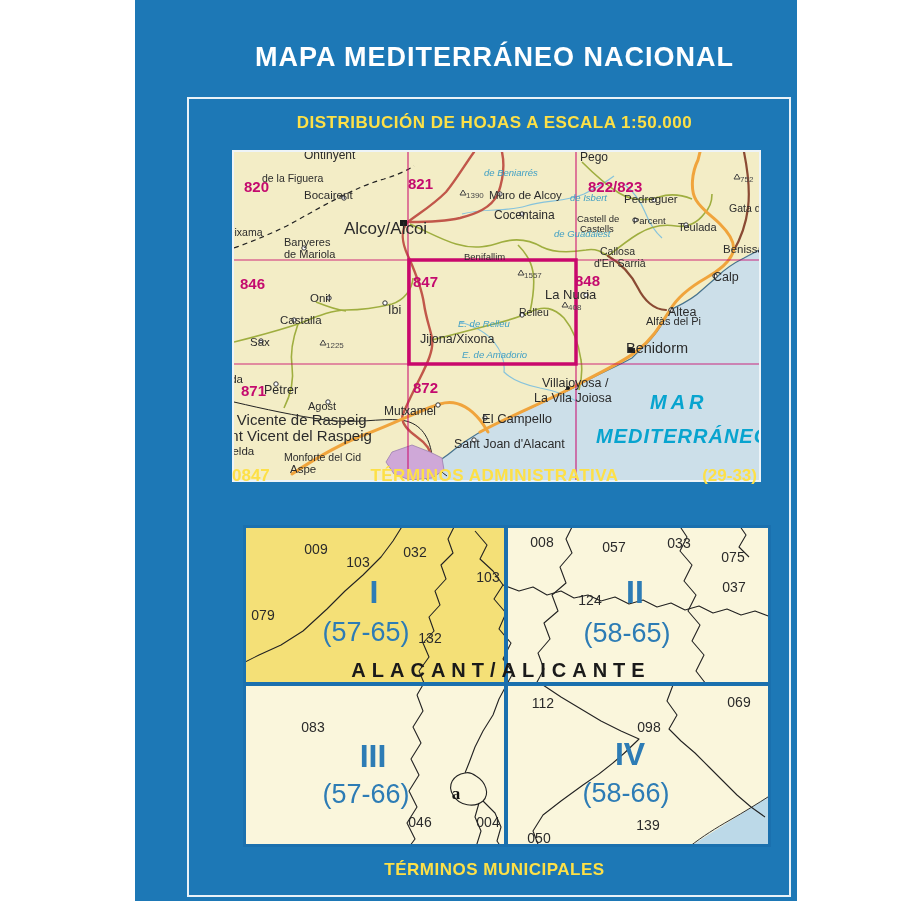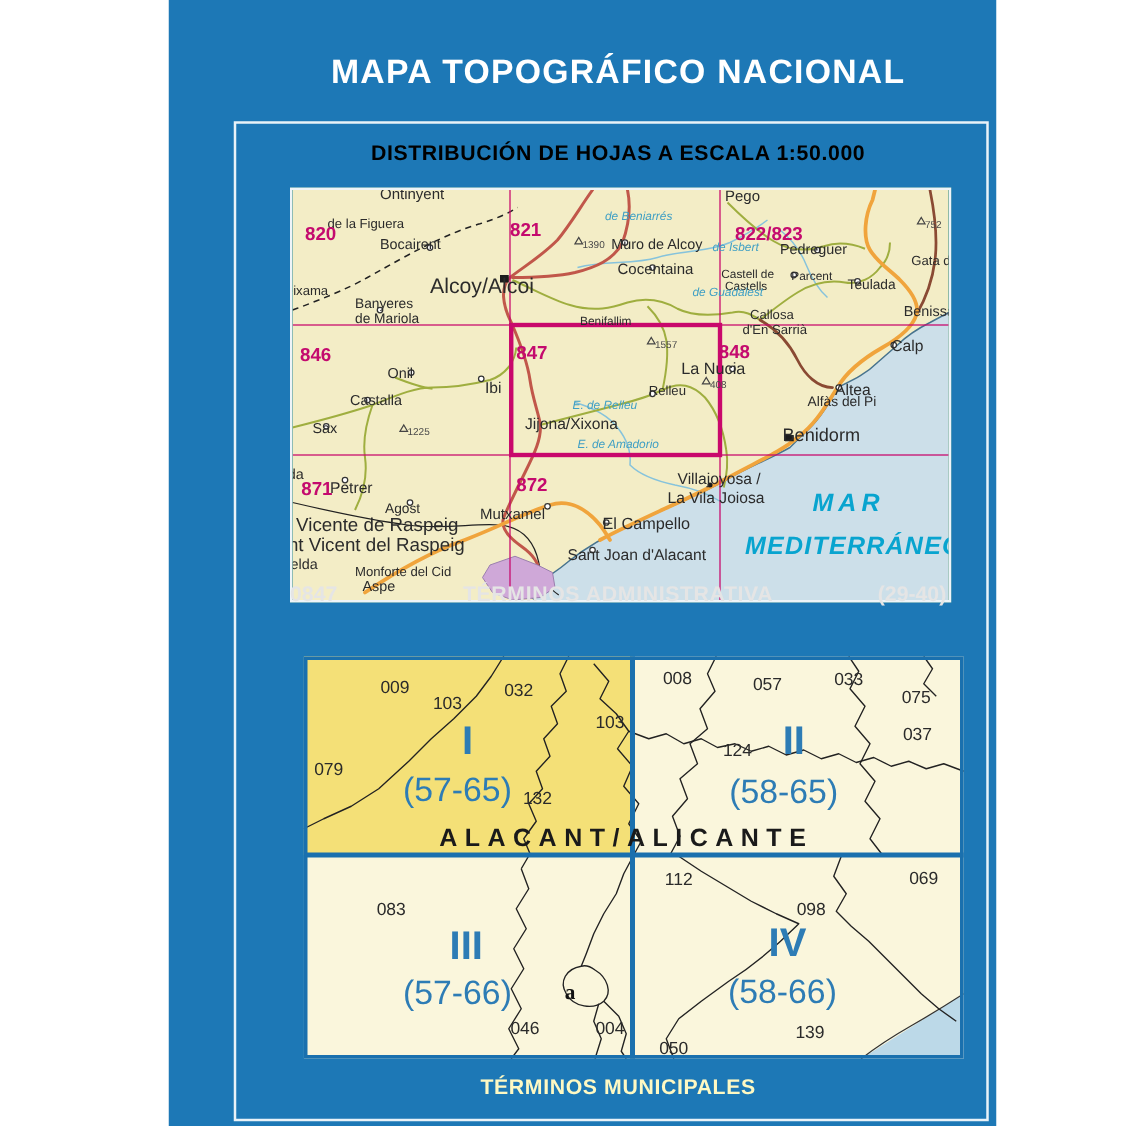--- a/index.html
+++ b/index.html
@@ -3,51 +3,51 @@
 <meta charset="utf-8">
 <style>
   html,body{margin:0;padding:0;background:#ffffff;}
   #page{position:relative;width:900px;height:901px;background:#ffffff;overflow:hidden;
         font-family:"Liberation Sans",sans-serif;}
   .cover{position:absolute;left:135px;top:0;width:662px;height:901px;background:#1d78b6;}
   .main-title{position:absolute;left:97px;top:42px;width:525px;text-align:center;color:#fff;
         font-weight:bold;font-size:27px;letter-spacing:1px;white-space:nowrap;}
   .inner-frame{position:absolute;left:52px;top:97px;width:600px;height:796px;
         border:2px solid #e9f2f8;}
-  .subtitle{position:absolute;left:97px;top:113px;width:525px;text-align:center;color:#000000;
+  .subtitle{position:absolute;left:97px;top:113px;width:525px;text-align:center;color:#fde047;
         font-weight:bold;font-size:17px;letter-spacing:.5px;white-space:nowrap;}
-  .map-box{position:absolute;left:97px;top:150px;width:525px;height:328px;background:#0f766e;
+  .map-box{position:absolute;left:97px;top:150px;width:525px;height:328px;background:#22c55e;
         border:2px solid #eef4f8;overflow:hidden;}
-  .section-bar{position:absolute;left:97px;top:466px;width:525px;height:22px;color:#e5e5e5;
+  .section-bar{position:absolute;left:97px;top:466px;width:525px;height:22px;color:#fde047;
         font-weight:bold;font-size:17px;}
   .section-bar .code{position:absolute;left:0;top:0;}
   .section-bar .stitle{position:absolute;left:0;top:0;width:100%;text-align:center;letter-spacing:.5px;}
   .section-bar .ref{position:absolute;right:0;top:0;}
   .quad-box{position:absolute;left:108px;top:525px;width:528px;height:322px;}
-  .footerline{position:absolute;left:97px;top:860px;width:525px;text-align:center;color:#fef9c3;
+  .footerline{position:absolute;left:97px;top:860px;width:525px;text-align:center;color:#fde047;
         font-weight:bold;font-size:17px;letter-spacing:.5px;}
   svg text{font-family:"Liberation Sans",sans-serif;}
   .t-sheet{fill:#c40a6e;font-weight:bold;font-size:15px;}
   .t-town{fill:#2b2b2b;}
   .t-water{fill:#3f9fc4;font-style:italic;font-size:9.5px;}
   .t-elev{fill:#4a4a4a;font-size:8px;}
   .t-sea{fill:#08a4cf;font-style:italic;font-weight:bold;}
   .q-num{fill:#2a2a2a;font-size:14px;text-anchor:middle;}
   .q-roman{fill:#2d7cb5;font-size:32px;font-weight:bold;text-anchor:middle;}
   .q-code{fill:#2d7cb5;font-size:27px;text-anchor:middle;}
   .q-center{fill:#1a1a1a;font-size:20px;letter-spacing:6px;font-weight:600;text-anchor:middle;}
   .q-a{fill:#111;font-size:17px;font-weight:bold;font-family:"Liberation Serif",serif;text-anchor:middle;}
 </style>
 </head>
 <body>
 
 <div id="page">
   <div class="cover">
 
-    <div class="main-title">MAPA TOPOGRÁFICO NACIONAL</div>
+    <div class="main-title">MAPA MEDITERRÁNEO NACIONAL</div>
 
     <div class="inner-frame"></div>
 
     <div class="subtitle">DISTRIBUCIÓN DE HOJAS A ESCALA 1:50.000</div>
 
     <div class="map-box">
       <svg width="525" height="328" viewBox="0 0 525 328">
         <rect x="0" y="0" width="525" height="328" fill="#f3edc6"></rect>
         <path d="M525,98 L510,106 C498,112 490,118 484,124 L468,138 C458,148 446,153 436,158 C429,172 420,186 408,196 L398,206 C380,216 362,223 345,233 C320,246 296,256 272,267 C252,276 236,285 221,297 C208,308 200,312 194,315 C188,318 188,324 194,328 L525,328 Z" fill="#ccdfe9"></path>
         <path fill="none" stroke="#47738e" stroke-width="1.2" d="M525,98 L510,106 C498,112 490,118 484,124 L468,138 C458,148 446,153 436,158 C429,172 420,186 408,196 L398,206 C380,216 362,223 345,233 C320,246 296,256 272,267 C252,276 236,285 221,297 C208,308 200,312 194,315 C188,318 188,324 194,328"></path>
@@ -199,21 +199,21 @@
         <g id="g-sea">
             <text x="416" y="257" class="t-sea" style="font-size: 20px; letter-spacing: 4px;">MAR</text>
             <text x="362" y="291" class="t-sea" style="font-size: 20px; letter-spacing: 1px;">MEDITERRÁNEO</text>
           </g>
       </svg>
     </div>
 
     <div class="section-bar">
       <span class="code">0847</span>
       <span class="stitle">TÉRMINOS ADMINISTRATIVA</span>
-      <span class="ref">(29-40)</span>
+      <span class="ref">(29-33)</span>
     </div>
 
     <div class="quad-box">
       <svg width="528" height="322" viewBox="0 0 528 322">
         <rect x="0" y="0" width="528" height="322" fill="#faf6dc"></rect>
         <rect x="0" y="0" width="263" height="159" fill="#f4e077"></rect>
         <path d="M446,322 L528,270 L528,322 Z" fill="#bcd9e8"></path>
         <path fill="none" stroke="#333" stroke-width="1" d="M446,322 C460,311 473,303 487,295 C501,287 514,279 528,270"></path>
         <g fill="none" stroke="#222" stroke-width="1.1" stroke-linejoin="round">
           <path d="M160,0 L150,16 138,32 120,50 102,66 84,84 60,106 38,120 16,130 0,138"></path>

